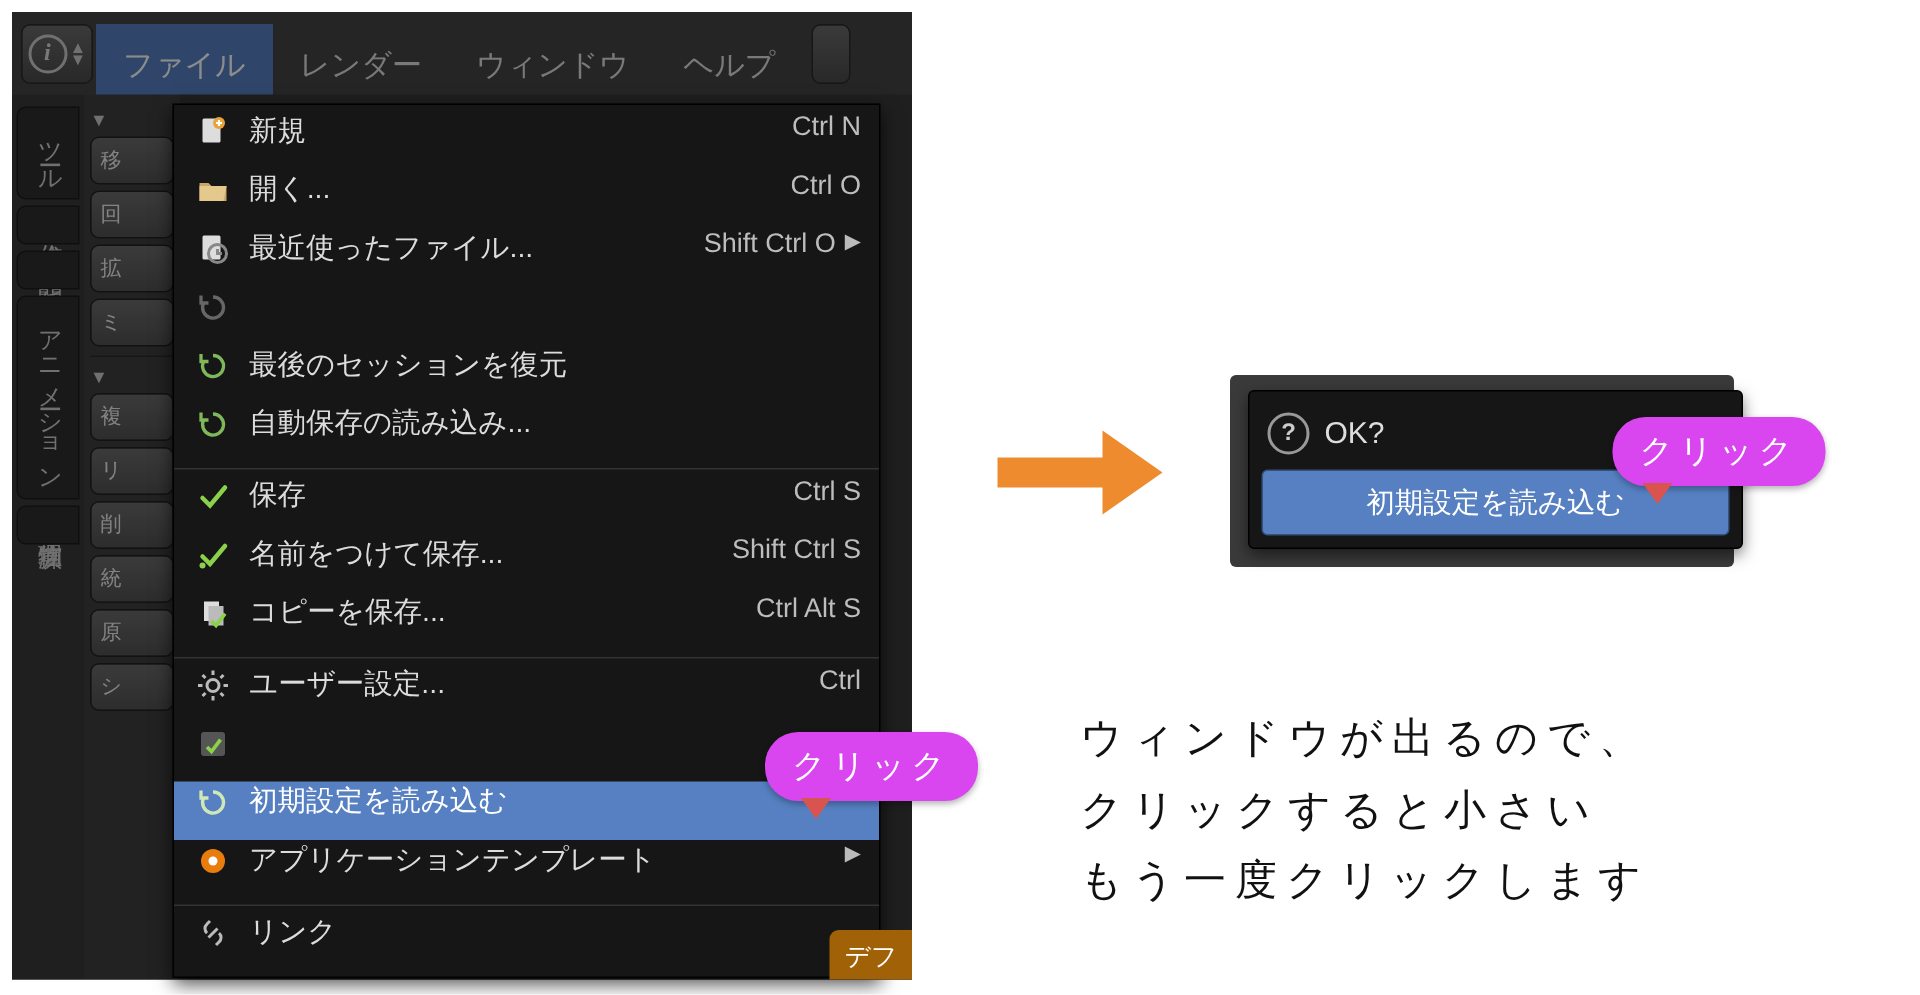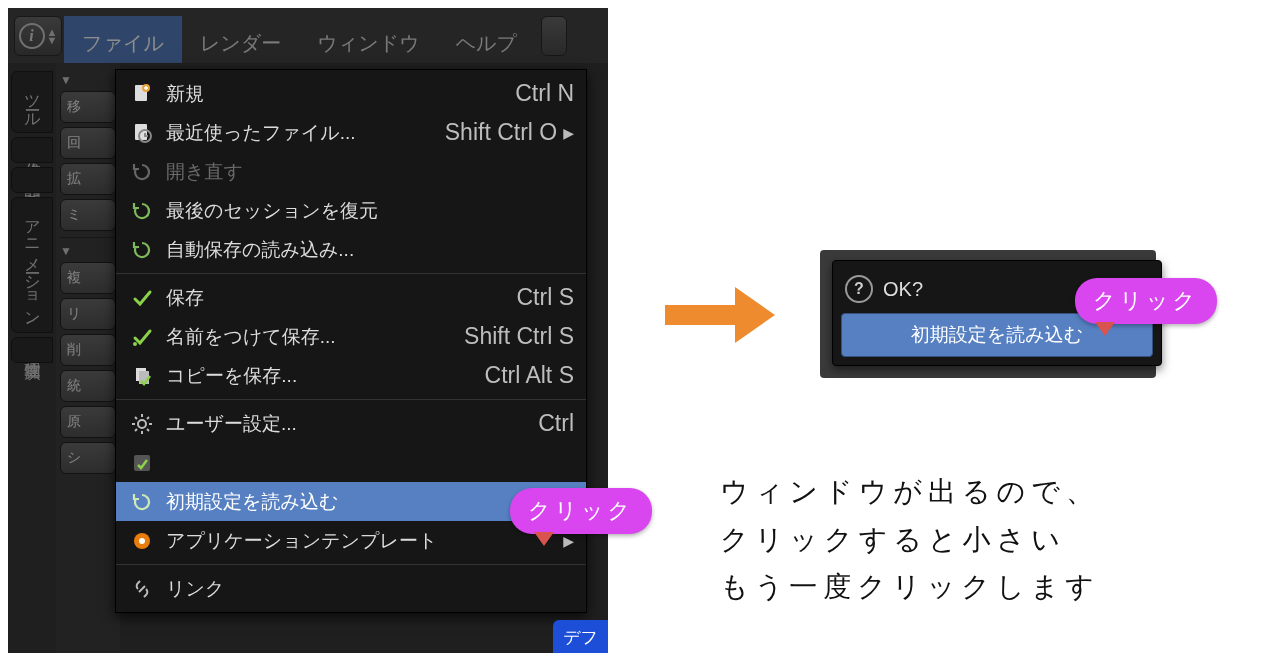--- a/index.html
+++ b/index.html
@@ -18,30 +18,30 @@
   .side-tabs{position:absolute;left:0;top:55px;width:48px;bottom:0;background:#3a3a3a;display:flex;flex-direction:column;align-items:center;padding-top:8px;gap:4px;}
   .side-tab{writing-mode:vertical-rl;font-size:16px;color:#ccc;background:#2f2f2f;border:1px solid #1c1c1c;border-radius:6px 0 0 6px;padding:12px 4px;width:32px;display:flex;align-items:center;justify-content:center;}
   .panel{position:absolute;left:48px;top:55px;width:64px;bottom:0;background:#3f3f3f;}
   .panel-sec{padding:6px 4px;}
   .panel-hdr{display:flex;align-items:center;color:#ccc;font-size:14px;gap:4px;margin:4px 0;}
   .panel-btn{background:linear-gradient(#6b6b6b,#525252);border:1px solid #222;border-radius:6px;color:#eee;font-size:14px;height:30px;display:flex;align-items:center;padding:0 6px;margin:4px 0;}
   .panel hr{border:none;border-top:1px solid #2a2a2a;margin:6px 0;}
   .viewport{position:absolute;left:112px;top:55px;right:0;bottom:0;background:#393939;}
   .vp-label{color:#8a8a8a;font-size:20px;padding:18px 0 0 140px;letter-spacing:2px;}
   .dropdown{position:absolute;left:107px;top:61px;width:470px;background:#161616;border:1px solid #000;box-shadow:0 4px 12px rgba(0,0,0,0.7);padding:4px 0;}
-  .dd-row{display:flex;align-items:center;height:39px;padding:0 12px;color:#dcdcdc;font-size:19px;position:relative;}
+  .dd-row{display:flex;height:39px;padding:0 12px;color:#dcdcdc;font-size:19px;position:relative;}
   .dd-row.disabled{color:#6a6a6a;}
   .dd-row.highlight{background:#5680c2;color:#fff;}
   .dd-row .ico{width:28px;height:28px;margin-right:10px;display:flex;align-items:center;justify-content:center;flex:0 0 28px;}
   .dd-row .label{flex:1 1 auto;white-space:nowrap;}
-  .dd-row .shortcut{flex:0 0 auto;color:#bdbdbd;font-size:23px;margin-left:10px;}
+  .dd-row .shortcut{flex:0 0 auto;color:#bdbdbd;font-size:18px;margin-left:10px;}
   .dd-row .sub-arrow{margin-left:6px;color:#bbb;font-size:14px;}
   .dd-sep{height:1px;background:#333;margin:4px 0;}
   .ico svg{width:24px;height:24px;}
-  .def-tab{position:absolute;right:0;bottom:0;background:#1d4ed8;color:#fff;font-size:17px;padding:6px 10px 4px 10px;border-radius:6px 0 0 0;}
+  .def-tab{position:absolute;right:0;bottom:0;background:#a16207;color:#fff;font-size:17px;padding:6px 10px 4px 10px;border-radius:6px 0 0 0;}
   .callout{position:absolute;background:#d946ef;color:#fff;font-size:22px;padding:8px 18px;border-radius:22px;box-shadow:0 2px 4px rgba(0,0,0,0.3);letter-spacing:4px;}
   .callout .tail{position:absolute;width:0;height:0;border-left:10px solid transparent;border-right:10px solid transparent;border-top:14px solid #d9534f;bottom:-12px;left:24px;}
   .arrow{position:absolute;left:660px;top:275px;color:#ed8b2e;}
   .arrow svg{width:120px;height:80px;}
   .popup{position:absolute;left:832px;top:260px;width:312px;background:#161616;border:1px solid #000;border-radius:4px;padding:8px;box-shadow:0 4px 10px rgba(0,0,0,0.5);}
   .popup-frame{position:absolute;left:820px;top:250px;width:336px;height:128px;background:#3a3a3a;border-radius:4px;}
   .popup-row{display:flex;align-items:center;color:#ddd;font-size:20px;padding:6px 4px 10px 4px;gap:10px;}
   .popup-row .q{width:24px;height:24px;border:2px solid #999;border-radius:50%;display:flex;align-items:center;justify-content:center;color:#ccc;font-size:16px;font-weight:bold;}
   .popup-btn{background:#5680c2;color:#fff;font-size:19px;text-align:center;padding:8px 0;border-radius:4px;border:1px solid #34527d;}
   .caption{position:absolute;left:720px;top:468px;width:540px;font-size:28px;color:#111;line-height:1.7;letter-spacing:6px;}
@@ -113,37 +113,46 @@
               <circle cx="16" cy="6" r="4" fill="#e8a33d"></circle>
               <path d="M16 4v4M14 6h4" stroke="#fff" stroke-width="1.4"></path>
             </svg>
           </span>
       <span class="label">新規</span>
       <span class="shortcut">Ctrl N</span>
     </div>
     <div class="dd-row">
       <span class="ico">
             <svg viewBox="0 0 24 24">
+              <path d="M3 7h6l2 2h10v10H3z" fill="#c9a76a"></path>
+              <path d="M3 9h18l-2 10H3z" fill="#e4c88c"></path>
+            </svg>
+          </span>
+      <span class="label">開く...</span>
+      <span class="shortcut">Ctrl O</span>
+    </div>
+    <div class="dd-row">
+      <span class="ico">
+            <svg viewBox="0 0 24 24">
               <rect x="5" y="3" width="12" height="16" rx="1" fill="#ddd"></rect>
               <circle cx="15" cy="15" r="6" fill="none" stroke="#888" stroke-width="2"></circle>
               <path d="M15 12v3h3" stroke="#888" stroke-width="2" fill="none"></path>
             </svg>
           </span>
       <span class="label">最近使ったファイル...</span>
       <span class="shortcut">Shift Ctrl O</span>
       <span class="sub-arrow">▶</span>
     </div>
     <div class="dd-row disabled">
       <span class="ico">
             <svg viewBox="0 0 24 24">
               <path d="M12 5a7 7 0 1 1-6.3 4" fill="none" stroke="#666" stroke-width="2.2"></path>
               <path d="M4 4v5h5" fill="none" stroke="#666" stroke-width="2.2"></path>
             </svg>
           </span>
-      <span class="label">開き直す</span>
     </div>
     <div class="dd-row">
       <span class="ico">
             <svg viewBox="0 0 24 24">
               <path d="M12 5a7 7 0 1 1-6.3 4" fill="none" stroke="#7fb85a" stroke-width="2.2"></path>
               <path d="M4 4v5h5" fill="none" stroke="#7fb85a" stroke-width="2.2"></path>
             </svg>
           </span>
       <span class="label">最後のセッションを復元</span>
     </div>

